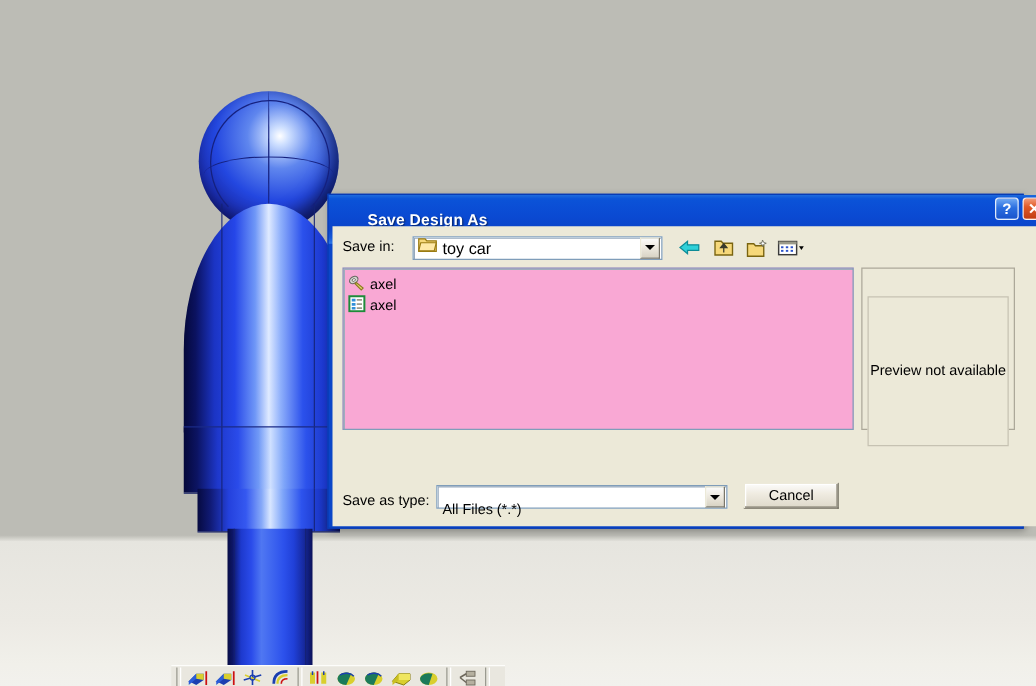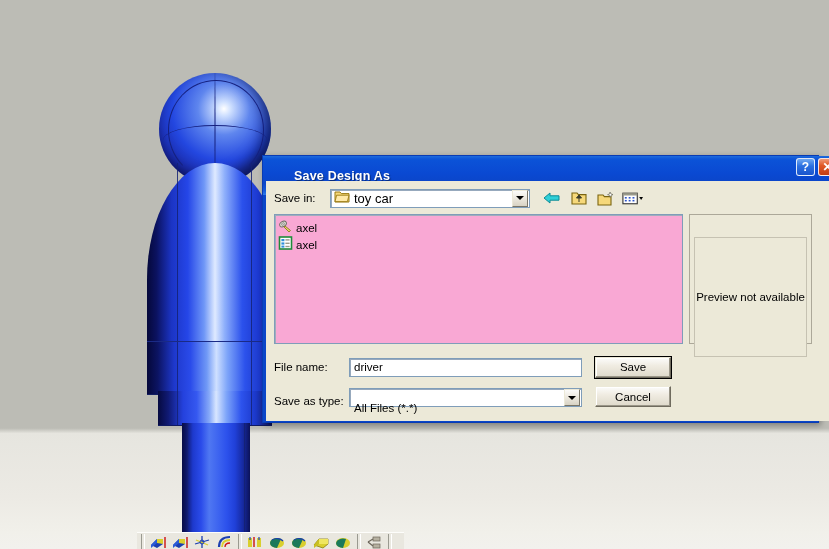--- a/index.html
+++ b/index.html
@@ -359,27 +359,20 @@
         <span class="fname">axel</span>
       </div>
     </div>
 
     <div id="preview-outer">
       <div id="preview-inner">
         <span id="preview-text">Preview not available</span>
       </div>
     </div>
 
-    <div id="fn-row">
-      <span class="frm-label">File name:</span>
-      <div class="frm-input">
-        <span>driver</span>
-      </div>
-      <div class="dlgbtn" id="save-button">Save</div>
-    </div>
 
     <div id="type-row">
       <span class="frm-label">Save as type:</span>
       <div class="frm-combo">
         <span>All Files (*.*)</span>
         <div class="combo-arrow">
             <i></i>
           </div>
       </div>
       <div class="dlgbtn" id="cancel-button">Cancel</div>

